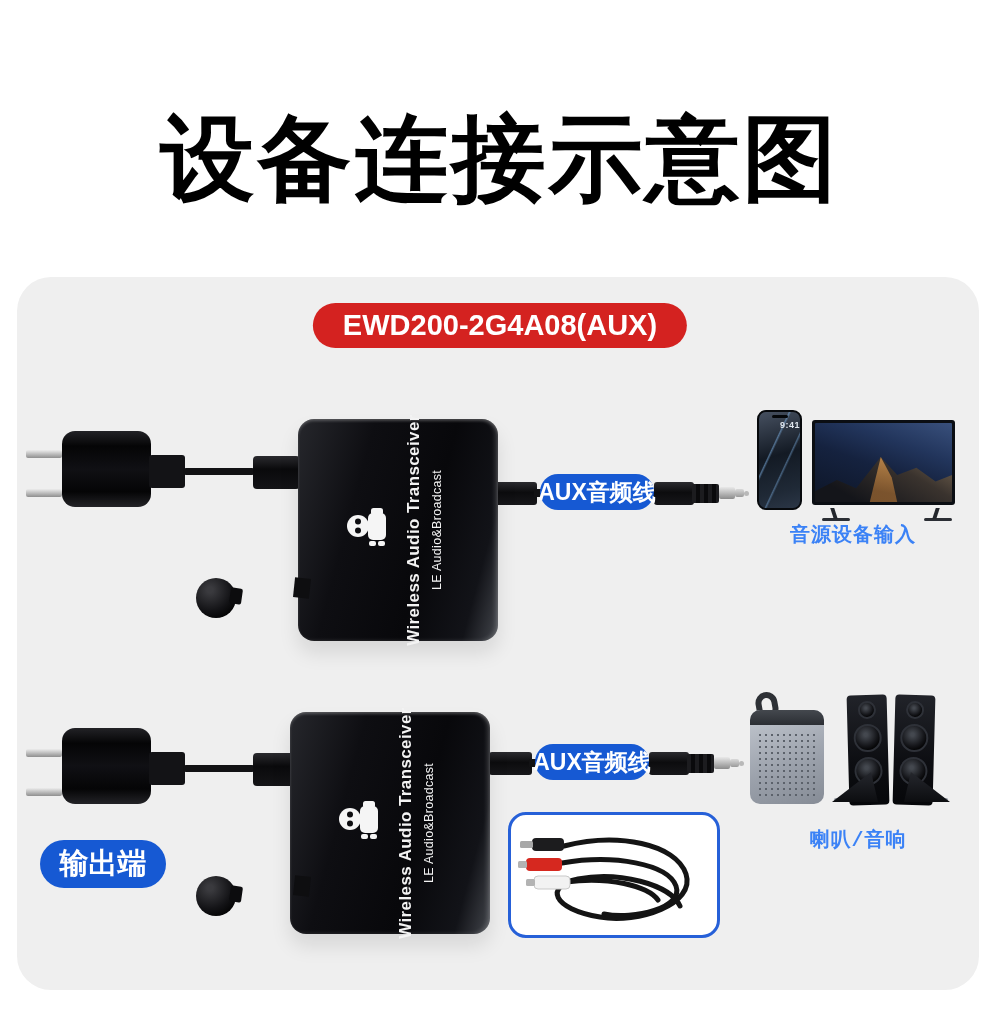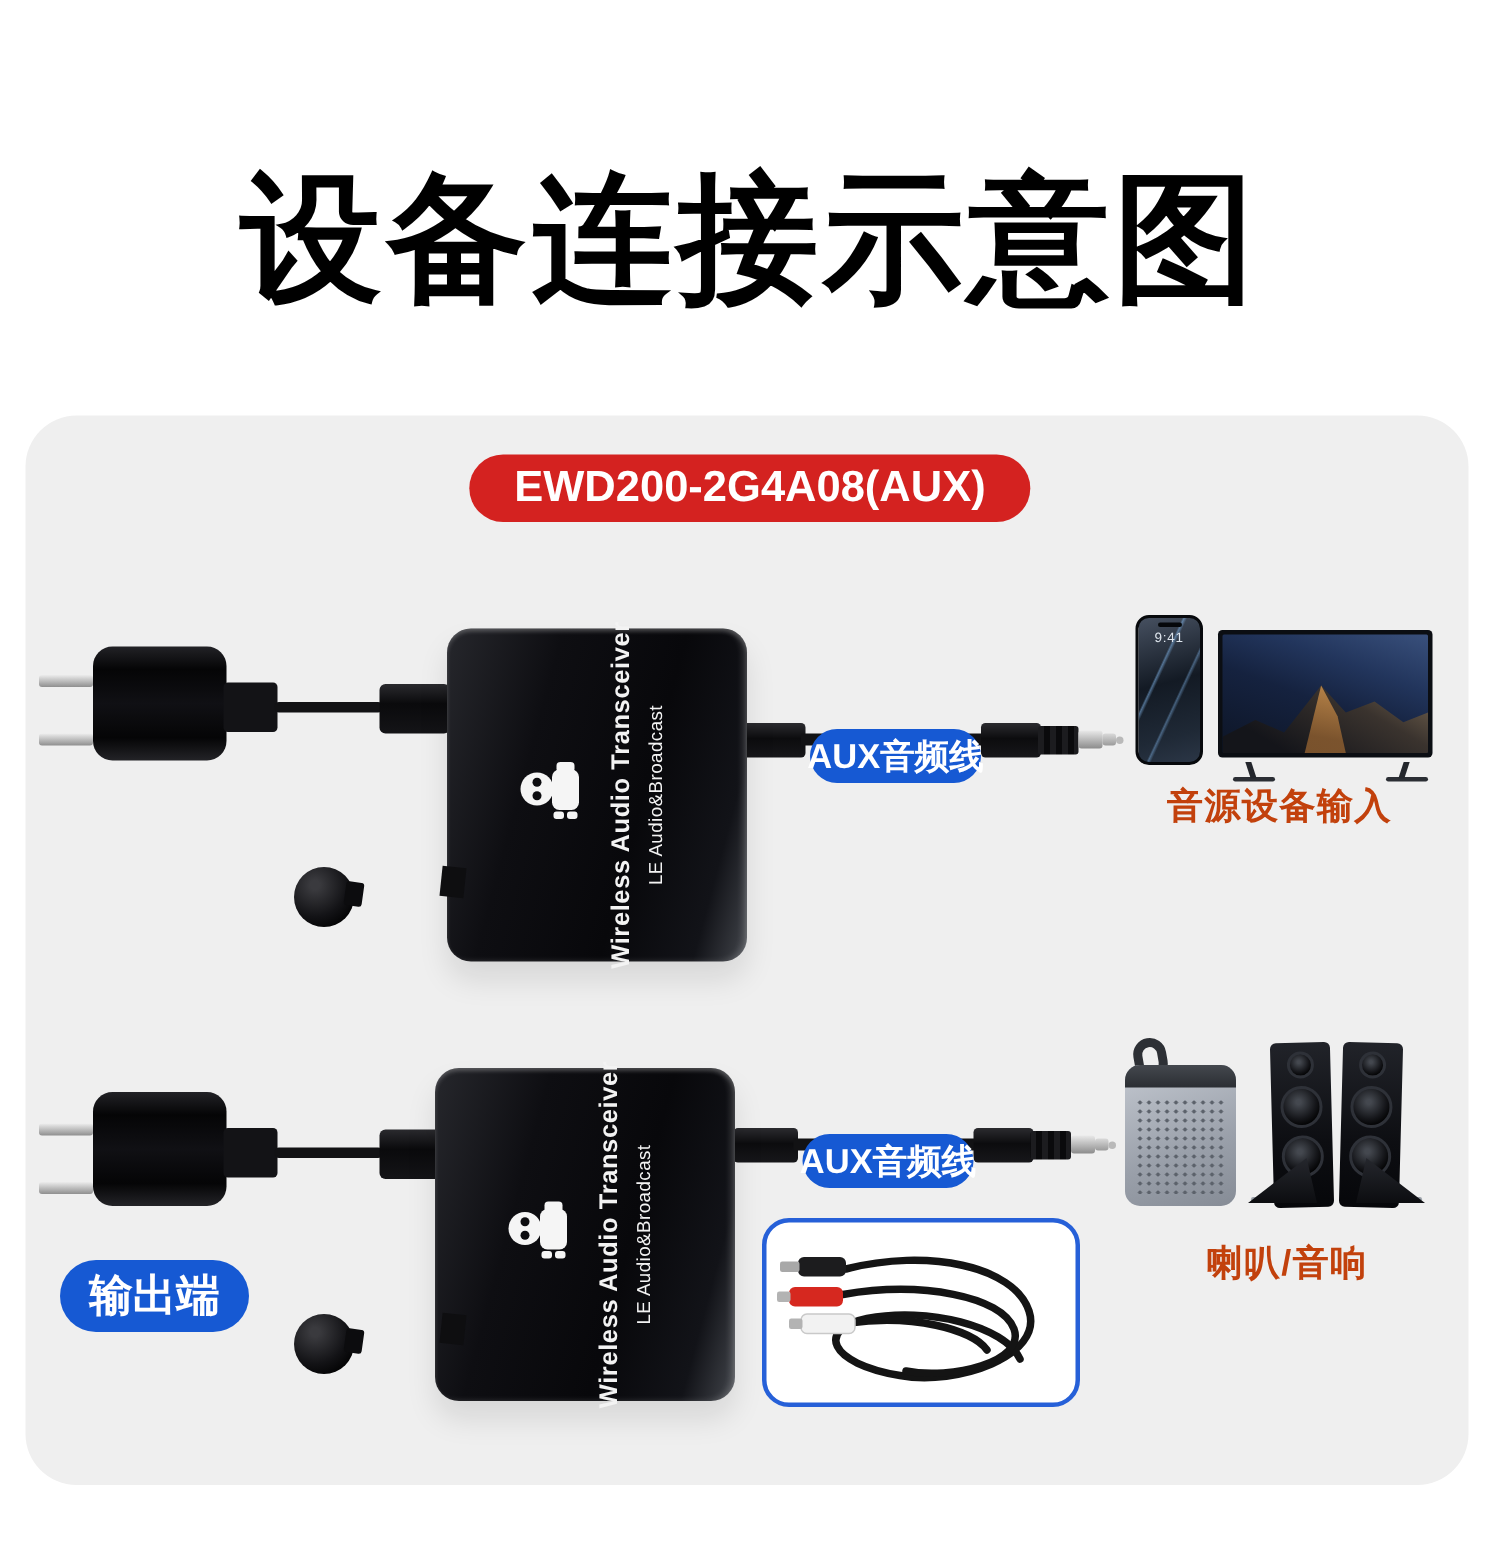--- a/index.html
+++ b/index.html
@@ -63,32 +63,32 @@
   .jk-conn2 { position:absolute; left:160px; top:12px; width:40px; height:23px; border-radius:3px;
     background:linear-gradient(180deg,#2b2b2f,#0c0c0e 45%,#17171a); }
   .jk-barrel { position:absolute; left:198px; top:14px; width:27px; height:19px; border-radius:2px;
     background:repeating-linear-gradient(90deg,#1c1c1f 0 4px,#0a0a0c 4px 8px); }
   .jk-metal { position:absolute; left:225px; top:17px; width:16px; height:12px;
     background:linear-gradient(180deg,#e9e9e9,#8c8c8c); border-radius:2px; }
   .jk-pin { position:absolute; left:241px; top:19px; width:9px; height:8px;
     background:linear-gradient(180deg,#d9d9d9,#9b9b9b); border-radius:2px; }
   .jk-tip { position:absolute; left:250px; top:20.5px; width:5px; height:5px; border-radius:50%;
     background:#b9b9b9; }
-  .jack .pill { left:46px; top:16px; width:114px; height:36px; font-size:23px; }
+  .jack .pill { left:46px; top:4px; width:114px; height:36px; font-size:23px; }
 
   
   .phone { position:absolute; left:757px; top:410px; width:45px; height:100px; border-radius:9px;
     border:2px solid #07090c;
     background:
       linear-gradient(115deg,transparent 34%,rgba(125,175,225,.55) 35.5%,transparent 38%),
       linear-gradient(115deg,transparent 58%,rgba(125,175,225,.45) 59.5%,transparent 62%),
       linear-gradient(165deg,#465060,#131a24 45%,#1f2936 80%,#2b3646);
     z-index:2; }
-  .phone-time { position:absolute; top:8px; left:0; width:100%; text-align:center;
-    color:#dfe6ee; font-size:9px; font-weight:400; letter-spacing:.5px; }
+  .phone-time { position:absolute; top:8px; left:0; width:100%; text-align:right;
+    color:#dfe6ee; font-size:9px; font-weight:700; letter-spacing:.5px; }
   .phone-notch { position:absolute; top:3px; left:50%; transform:translateX(-50%);
     width:16px; height:3px; border-radius:2px; background:#05070a; }
 
   
   .tv { position:absolute; left:812px; top:420px; width:143px; height:85px;
     background:#0b0e13; border-radius:3px; padding:3px; z-index:1; }
   .tv-screen { position:relative; width:100%; height:100%; overflow:hidden; border-radius:1px;
     background:linear-gradient(200deg,#39507c 0%,#22355c 30%,#15223f 55%,#0d1526 100%); }
   .tv-screen::before { content:""; position:absolute; left:0; bottom:0; width:100%; height:62%;
     background:linear-gradient(210deg,#7d6b55 0%,#3a332e 35%,#14151a 80%);
@@ -97,21 +97,21 @@
     background:linear-gradient(190deg,#e8a759,#8a5c2f 70%);
     clip-path:polygon(40% 100%,48% 8%,56% 50%,60% 100%); opacity:.85; }
   .tv-leg { position:absolute; width:4px; height:11px; background:#23262c; top:508px; z-index:1; }
   .tv-leg.l { left:832px; transform:skewX(18deg); }
   .tv-leg.r { left:934px; transform:skewX(-18deg); }
   .tv-foot { position:absolute; width:28px; height:3px; background:#2b2e34; border-radius:2px; top:518px; }
   .tv-foot.l { left:822px; }
   .tv-foot.r { left:924px; }
 
   .caption { position:absolute; transform:translateX(-50%); white-space:nowrap;
-    color:#c2410c; font-size:24px; font-weight:600; letter-spacing:1px; }
+    color:#3b82f6; font-size:20px; font-weight:600; letter-spacing:1px;font-family:Liberation Mono, monospace; }
 
   
   .rca-box { position:absolute; left:508px; top:812px; width:212px; height:126px;
     background:#fff; border:3px solid #2660d8; border-radius:18px; z-index:3; }
   .rca-pill { left:525px; top:791px; width:182px; height:37px; font-size:21px; z-index:5; }
   .rca-art { position:absolute; left:518px; top:830px; z-index:4; }
 
   
   .bt-speaker { position:absolute; left:750px; top:710px; width:74px; height:94px; border-radius:10px;
     background:linear-gradient(160deg,#c3c8d0,#9aa0aa 60%,#868c96); overflow:hidden; z-index:2; }

